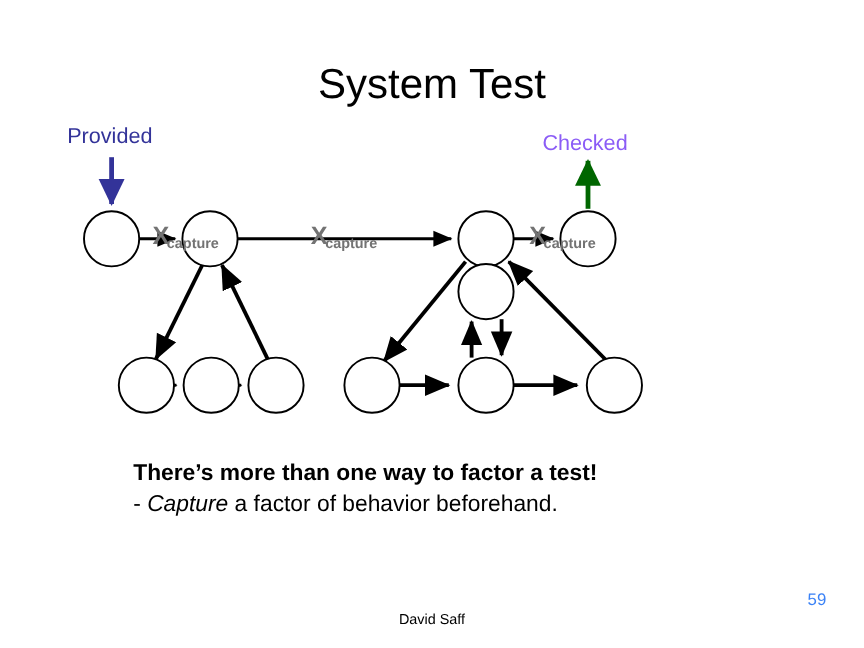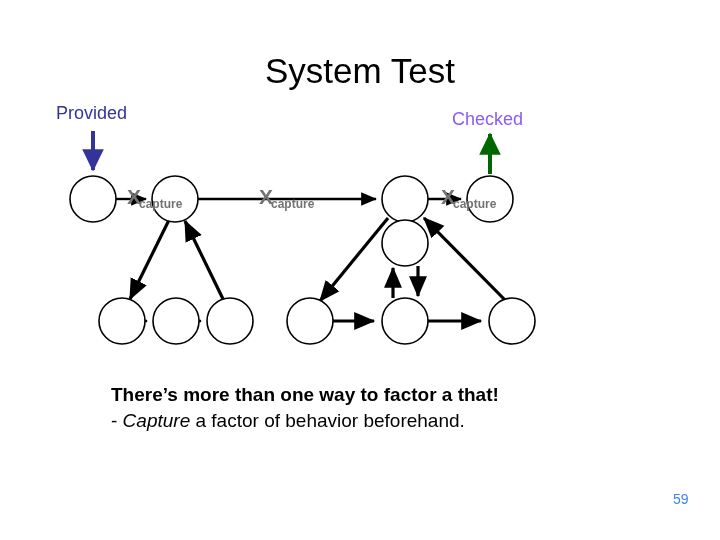--- a/index.html
+++ b/index.html
@@ -184,19 +184,20 @@
 
   <div class="capture-label" id="capture-2">
     <span class="x-glyph">X</span><span class="sub-glyph">capture</span>
   </div>
 
   <div class="capture-label" id="capture-3">
     <span class="x-glyph">X</span><span class="sub-glyph">capture</span>
   </div>
 
   <div id="body-text">
-    <div class="line bold">There’s more than one way to factor a that!</div>
+    <div class="line bold">There’s more than one way to factor a test!</div>
     <div class="line"><span>- </span><span class="ital">Capture</span><span> a factor of behavior beforehand.</span></div>
   </div>
 
+  <div id="footer-author">David Saff</div>
   <div id="page-number">59</div>
 
 </div>
 
 </body></html>

